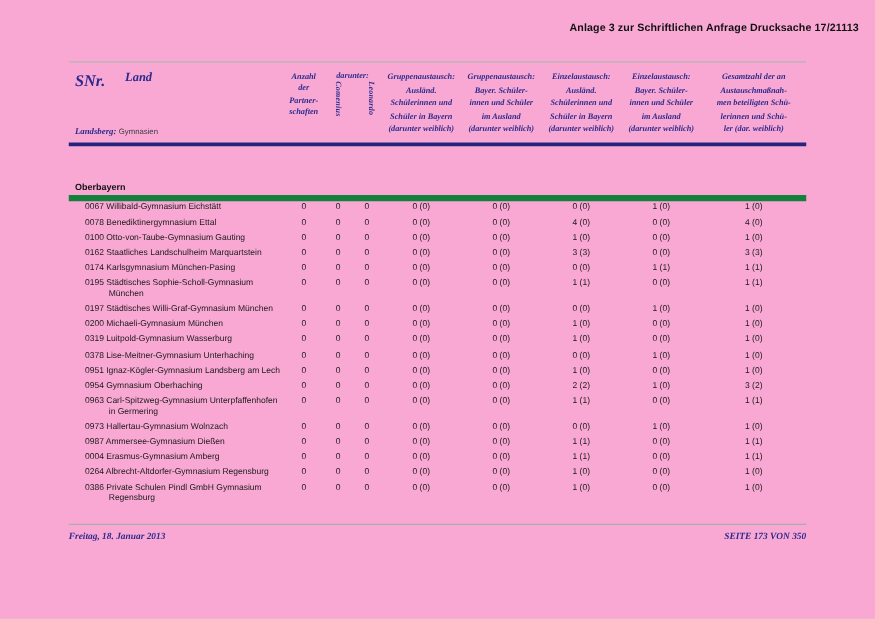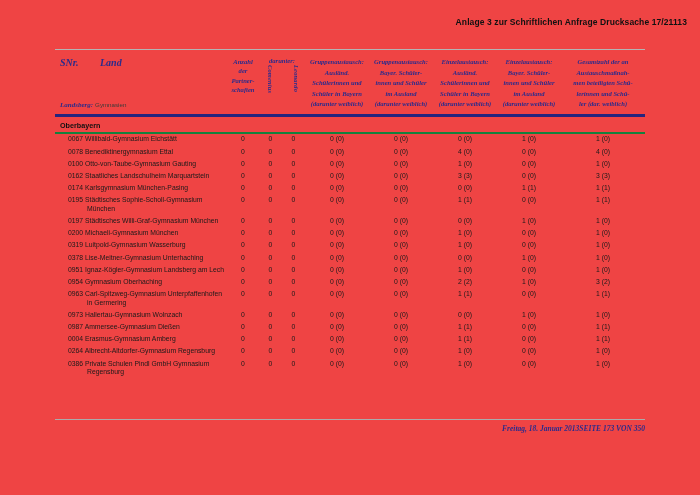--- a/index.html
+++ b/index.html
@@ -1,35 +1,35 @@
 <!DOCTYPE html>
 <html><head>
 <meta charset="utf-8">
 <style>
   html,body { margin:0; padding:0; background:#e8e8e8; }
   .page {
-    position:relative; width:700px; height:495px; background:#ef4444;
+    position:relative; width:700px; height:495px; background:#f9a8d4;
     font-family:"Liberation Sans", sans-serif; overflow:hidden;
     box-shadow:0 0 4px rgba(0,0,0,.25); margin:0 auto;
   }
   .doc-title {
     position:absolute; top:17px; right:13px;
     font-size:8.5px; font-weight:bold; color:#111; letter-spacing:.1px;
   }
   .table-wrap { position:absolute; left:55px; top:49px; width:590px; }
   .hdr-top-rule { border-top:1px solid #b4b4b4; }
   .tbl-header {
     display:grid;
     grid-template-columns:172px 32px 46px 64px 64px 64px 64px 84px;
     height:64px; position:relative;
     font-family:"Liberation Serif", serif; font-style:italic; font-weight:bold;
     color:#2b2b8c;
   }
   .hdr-left { position:relative; }
-  .hdr-snr  { position:absolute; left:5px;  top:7px; font-size:10px; }
+  .hdr-snr  { position:absolute; left:5px;  top:7px; font-size:13px; }
   .hdr-land { position:absolute; left:45px; top:7px; font-size:10px; }
   .hdr-schulart { position:absolute; left:5px; bottom:5px; font-size:7px; }
   .schulart-value {
     font-family:"Liberation Sans", sans-serif; font-style:normal; font-weight:normal;
     font-size:6.2px; color:#3a3a3a; margin-left:2px;
   }
   .hdr-anzahl {
     padding-top:7px; text-align:center; white-space:pre-line;
     font-size:6.6px; line-height:9.4px;
   }
@@ -41,40 +41,40 @@
   }
   .rot { writing-mode:vertical-rl; font-size:6.4px; letter-spacing:.2px; }
   .hdr-col {
     padding-top:7px; text-align:center; white-space:pre-line;
     font-size:6.6px; line-height:10.6px;
   }
   .thick-rule { height:2.5px; background:#24247e; }
   .tbl-body { padding-top:1px; }
   .section-row {
     font-size:7.2px; font-weight:bold; color:#111;
-    padding:3px 0 2px 5px; border-bottom:2px solid #15803d;
+    padding:3px 0 2px 5px; border-bottom:5px solid #15803d;margin-top:24px;
   }
   .row {
     display:grid;
     grid-template-columns:172px 32px 23px 23px 64px 64px 64px 64px 84px;
     align-items:start;
   }
   .cell {
     padding:1.8px 0 2px; font-size:6.8px; line-height:8.4px;
     color:#1a1a1a; text-align:center; white-space:nowrap;
   }
   .cell-name {
     text-align:left; padding-left:32px; text-indent:-19px; white-space:normal;
   }
   .footer {
     position:absolute; left:55px; width:590px; top:419px;
     border-top:1px solid #ababab; padding-top:3.5px;
-    display:flex; justify-content:flex-end;
+    display:flex; justify-content:space-between;
     font-family:"Liberation Serif", serif; font-style:italic; font-weight:bold;
-    font-size:7.5px; color:#2b2b8c;
+    font-size:7.5px; color:#2b2b8c;gap:20px;
   }
 </style>
 </head>
 <body>
 
 <div class="page">
 
   <div class="doc-title">Anlage 3 zur Schriftlichen Anfrage Drucksache 17/21113</div>
 
   <div class="table-wrap">

